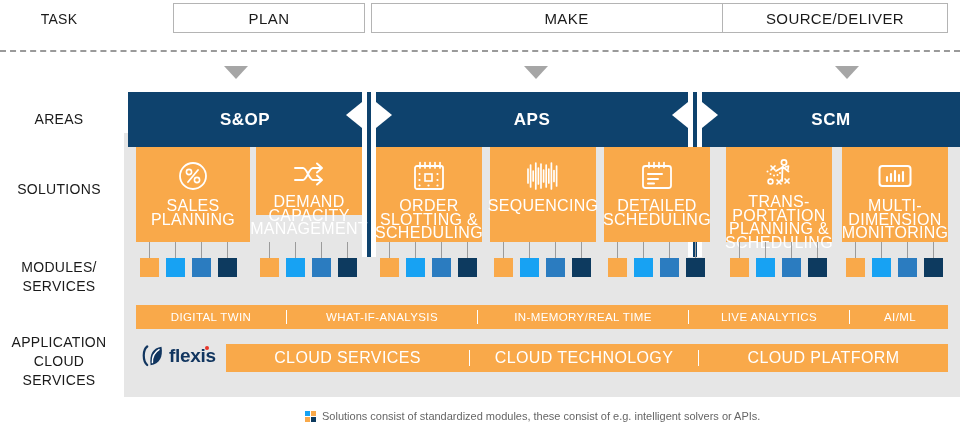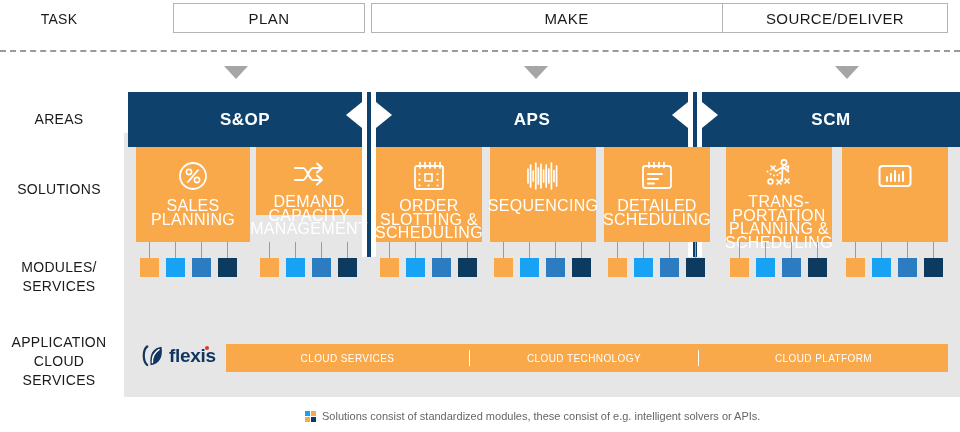--- a/index.html
+++ b/index.html
@@ -143,21 +143,21 @@
     position:absolute;width:4px;height:4px;border-radius:50%;
     background:#e8352a;right:7px;top:1px;
   }
   .cloud-strip{
     position:absolute;left:226px;top:344px;
     width:722px;height:28px;background:#f9a94a;
     display:flex;align-items:center;
   }
   .cloud-item{
     flex:0 0 auto;display:flex;align-items:center;justify-content:center;
-    color:#ffffff;font-size:10px;letter-spacing:.4px;height:28px;
+    color:#ffffff;font-size:16px;letter-spacing:.4px;height:28px;
   }
   .cloud-div{width:1px;height:16px;background:#ffffff;flex:0 0 auto;}
 
   
   .footnote{
     position:absolute;left:305px;top:410px;
     display:flex;align-items:center;gap:6px;
     font-size:11px;color:#666666;
   }
   .fn-icon{
@@ -368,20 +368,25 @@
             <rect x="1.5" y="5" width="31" height="20" rx="3" fill="none" stroke="#ffffff" stroke-width="2"></rect>
             <g stroke="#ffffff" stroke-width="2.1" stroke-linecap="round">
               <line x1="9" y1="20" x2="9" y2="16"></line>
               <line x1="13" y1="20" x2="13" y2="13"></line>
               <line x1="17" y1="20" x2="17" y2="10"></line>
               <line x1="21" y1="20" x2="21" y2="14"></line>
               <line x1="25" y1="20" x2="25" y2="11"></line>
             </g>
           </svg>
         </div>
+        <div class="sol-title">
+          <div>MULTI-</div>
+          <div>DIMENSION</div>
+          <div>MONITORING</div>
+        </div>
       </div>
     </div>
 
   <div id="modules-row">
       <div class="mod-group" style="left: 136px; width: 106px; height: 36px;">
         <span class="mod-stem" style="left: 13px;"></span>
         <span class="mod-sq" style="left: 4px; background: rgb(249, 169, 74);"></span>
         <span class="mod-stem" style="left: 39px;"></span>
         <span class="mod-sq" style="left: 30px; background: rgb(23, 162, 243);"></span>
         <span class="mod-stem" style="left: 65px;"></span>
@@ -444,20 +449,31 @@
         <span class="mod-sq" style="left: 4px; background: rgb(249, 169, 74);"></span>
         <span class="mod-stem" style="left: 39px;"></span>
         <span class="mod-sq" style="left: 30px; background: rgb(23, 162, 243);"></span>
         <span class="mod-stem" style="left: 65px;"></span>
         <span class="mod-sq" style="left: 56px; background: rgb(43, 124, 192);"></span>
         <span class="mod-stem" style="left: 91px;"></span>
         <span class="mod-sq" style="left: 82px; background: rgb(13, 58, 95);"></span>
       </div>
     </div>
 
+  <div class="feat-strip" id="feature-strip">
+      <span class="feat-item" style="width: 150px;">DIGITAL TWIN</span>
+      <span class="feat-div"></span>
+      <span class="feat-item" style="width: 190px;">WHAT-IF-ANALYSIS</span>
+      <span class="feat-div"></span>
+      <span class="feat-item" style="width: 210px;">IN-MEMORY/REAL TIME</span>
+      <span class="feat-div"></span>
+      <span class="feat-item" style="width: 160px;">LIVE ANALYTICS</span>
+      <span class="feat-div"></span>
+      <span class="feat-item" style="width: 100px;">AI/ML</span>
+    </div>
 
   <div class="cloud-logo">
     <svg width="26" height="22" viewBox="0 0 26 22">
       <path d="M7.2 1.5 C2.6 5.0 2.6 16.0 7.2 20.0" stroke="#11355f" stroke-width="2.2" fill="none" stroke-linecap="round"></path>
       <path d="M21.5 1.8 C13.0 3.0 9.2 9.0 10.6 20.2 C19.6 18.8 23.2 12.2 21.5 1.8 Z" fill="#11355f"></path>
       <path d="M19.0 4.6 C14.2 7.4 12.2 12.6 12.4 17.6" stroke="#ffffff" stroke-width="1.5" fill="none" stroke-linecap="round"></path>
     </svg>
     <span class="logo-text">
       <span>flexis</span>
       <span class="logo-dot"></span>

